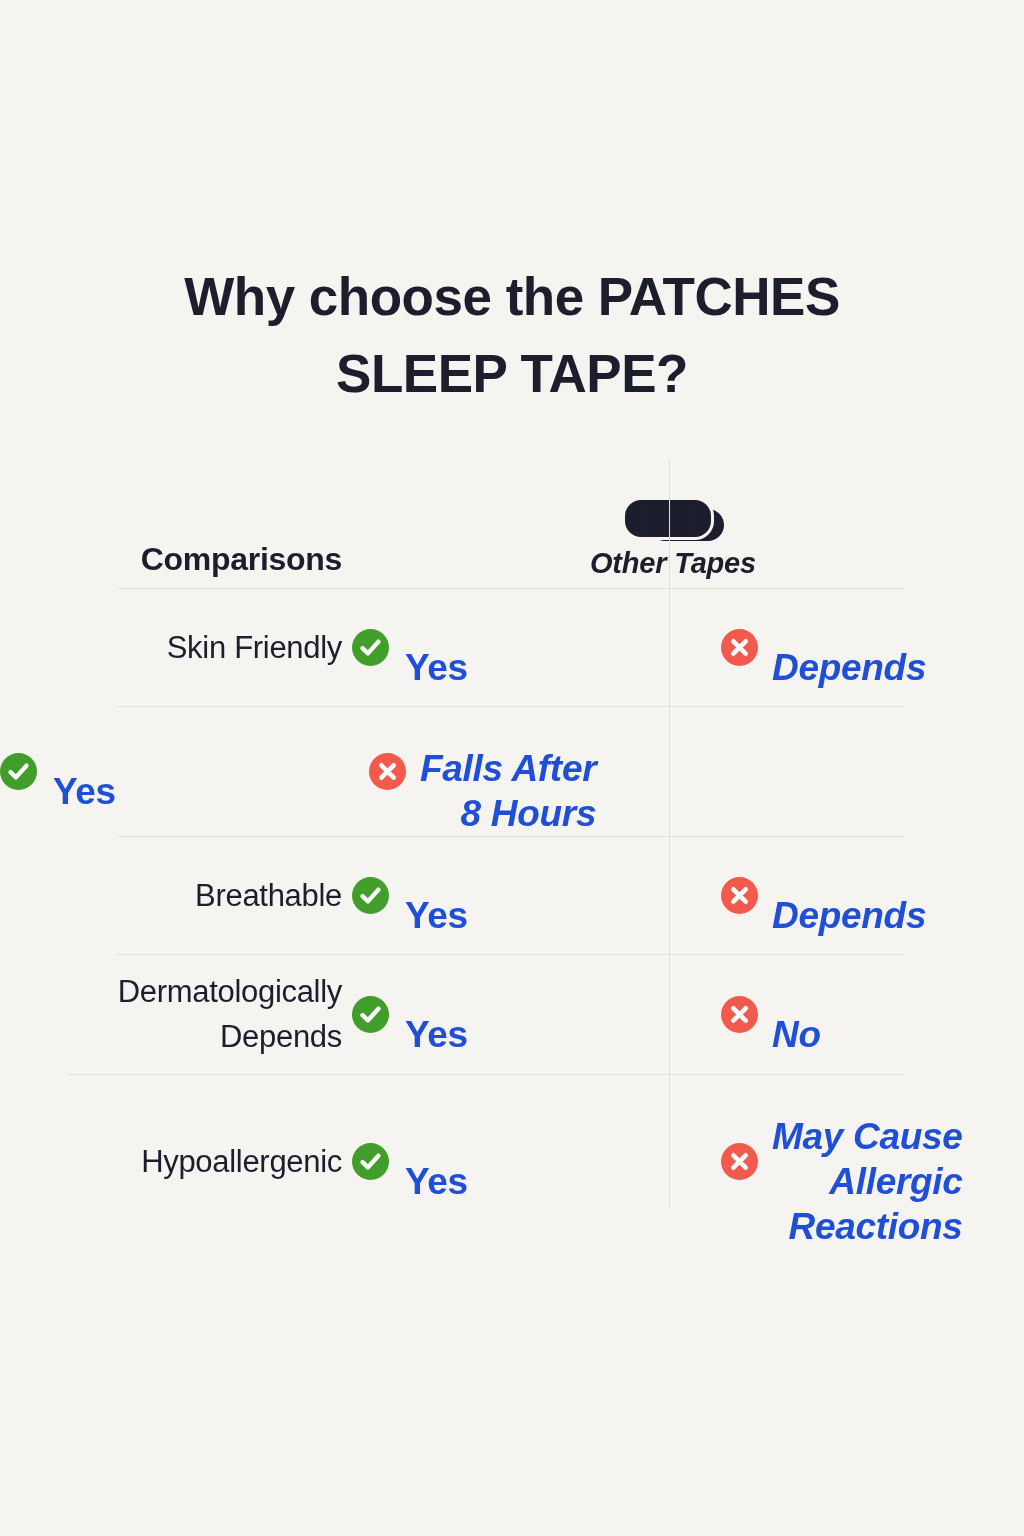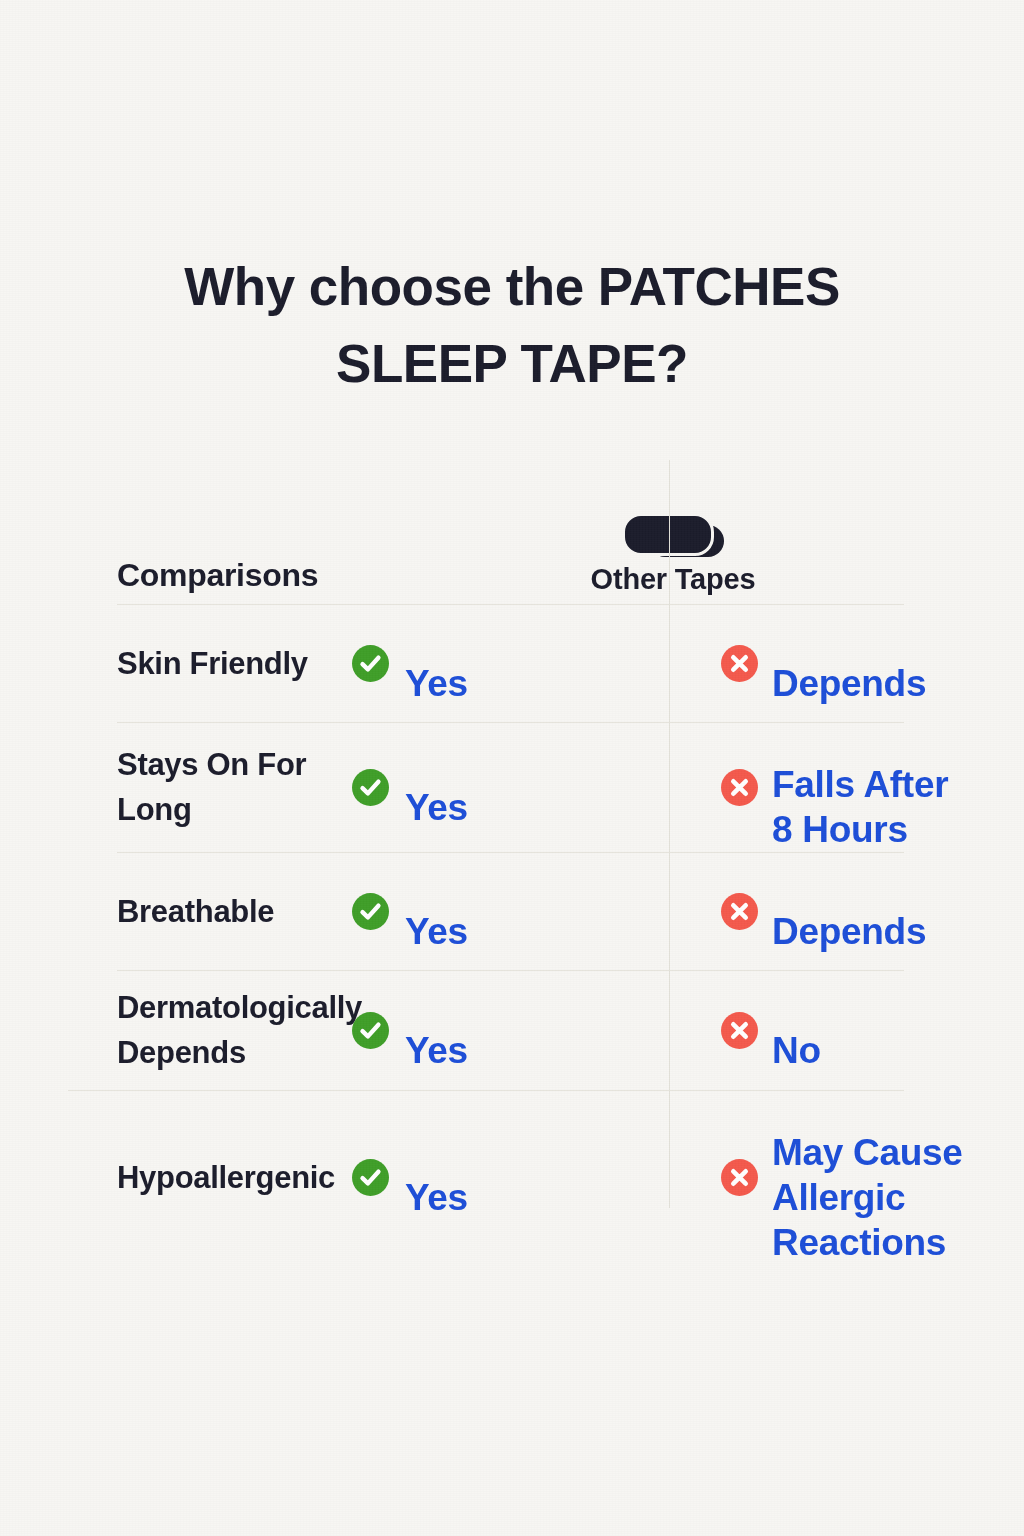--- a/index.html
+++ b/index.html
@@ -31,37 +31,38 @@
   .stage {
     position: absolute;
     inset: 0;
     z-index: 2;
   }
 
   
   .title {
     position: absolute;
     left: 0;
-    top: 248px;
+    top: 258px;
     width: 1024px;
     text-align: center;
     font-size: 53px;
     line-height: 77px;
     font-weight: 700;
     letter-spacing: -0.5px;
     color: #1b1c2b;
     white-space: pre-line;
   }
 
   
   .table {
     position: absolute;
     left: 0;
-    top: 482px;
+    top: 466px;
     width: 1008px;
+    text-align: right;
   }
 
   .vrule {
     position: absolute;
     left: 669px;
     top: 460px;
     width: 1px;
     height: 748px;
     background: #e4e2da;
     z-index: 3;
@@ -97,20 +98,21 @@
     padding-left: 0px;
     display: flex;
     align-items: center;
   }
   .col-other {
     box-sizing: border-box;
     flex: 1;
     padding-left: 52px;
     display: flex;
     align-items: center;
+    font-style: italic;
   }
 
   
   .header-row {
     height: 122px;
     align-items: flex-end;
     padding-bottom: 8px;
   }
   .header-row .col-feature { padding-bottom: 2px; }
   .header-row .col-patch { padding-bottom: 4px; }
@@ -167,21 +169,21 @@
     border: 3px solid #f7f6f3;
     box-sizing: content-box;
   }
 
   
   .data-row { min-height: 118px; }
   .data-row.tall { min-height: 120px; }
 
   .feature-text {
     font-size: 31px;
-    font-weight: 700;
+    font-weight: 400;
     line-height: 45px;
     letter-spacing: -0.3px;
     color: #1b1c2b;
     white-space: pre-line;
   }
 
   .badge {
     flex: 0 0 auto;
     width: 37px;
     height: 37px;
@@ -249,23 +251,20 @@
             <circle cx="18.5" cy="18.5" r="18.5" fill="#f4594c"></circle>
             <path d="M12.3 12.3 L24.7 24.7 M24.7 12.3 L12.3 24.7" fill="none" stroke="#ffffff" stroke-width="4.6" stroke-linecap="round"></path>
           </svg>
         </span>
         <span class="value-text">Depends</span>
       </div>
     </div>
 
     <div class="row data-row tall">
       <div class="divider"></div>
-      <div class="col-feature">
-        <span class="feature-text">Stays On For Long</span>
-      </div>
       <div class="col-patch">
         <span class="badge">
           <svg width="37" height="37" viewBox="0 0 37 37" aria-hidden="true">
             <circle cx="18.5" cy="18.5" r="18.5" fill="#3f9e28"></circle>
             <path d="M10.5 19.2 L15.9 24.4 L26.4 12.7" fill="none" stroke="#ffffff" stroke-width="4.4" stroke-linecap="round" stroke-linejoin="round"></path>
           </svg>
         </span>
         <span class="value-text">Yes</span>
       </div>
       <div class="col-other">

